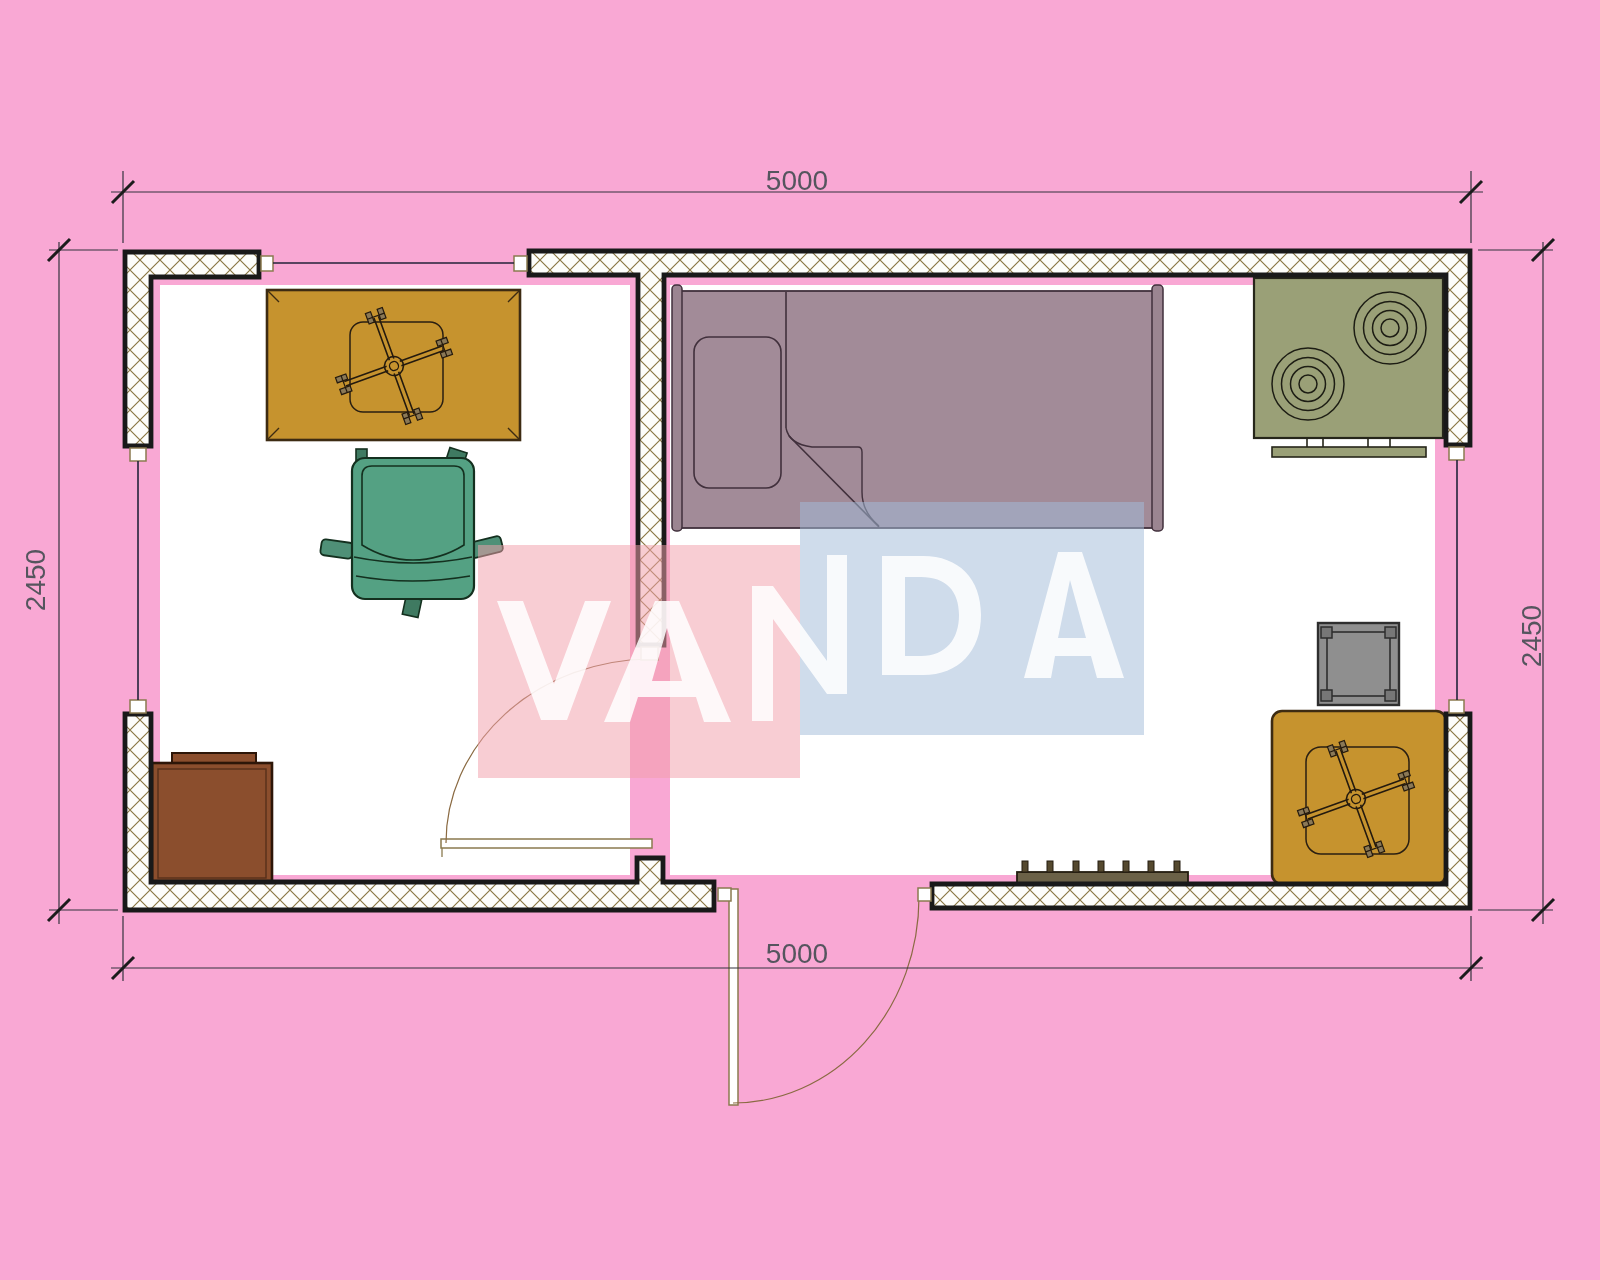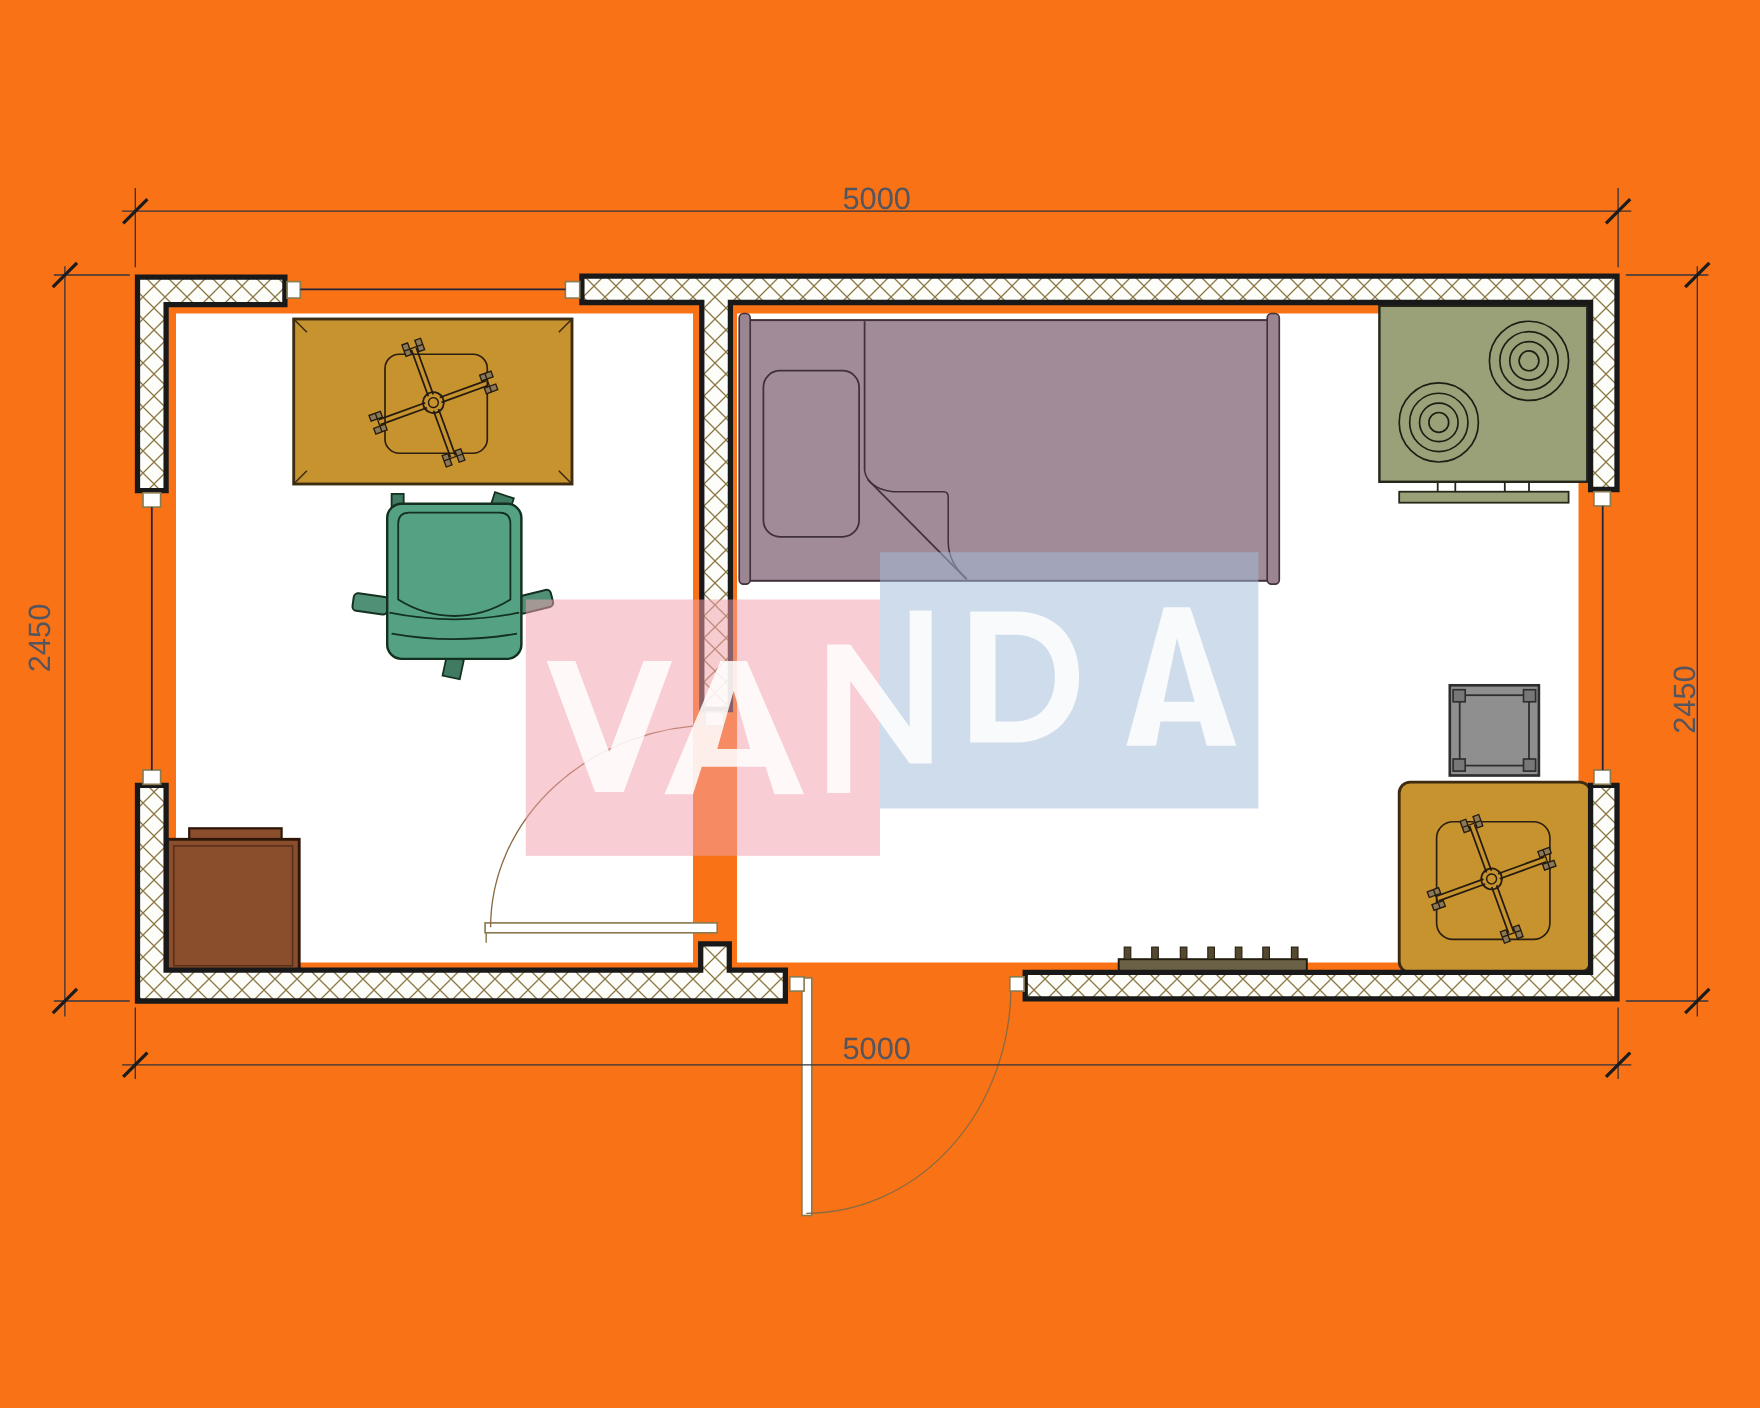--- a/index.html
+++ b/index.html
@@ -1,16 +1,16 @@
 <!DOCTYPE html>
 <html><head>
 <meta charset="utf-8">
 <style>
   html,body{margin:0;padding:0;background:#ffffff;}
-  .page{width:1600px;height:1280px;position:relative;overflow:hidden;background:#f97316;
+  .page{width:1600px;height:1280px;position:relative;overflow:hidden;background:#f9a8d4;
         font-family:"Liberation Sans", sans-serif;}
   svg{position:absolute;left:0;top:0;}
   text{font-family:"Liberation Sans", sans-serif;}
 </style>
 </head>
 <body>
 <div class="page">
 <svg width="1600" height="1280" viewBox="0 0 1600 1280">
 <defs>
   <pattern id="hatch" width="20" height="20" patternUnits="userSpaceOnUse">

